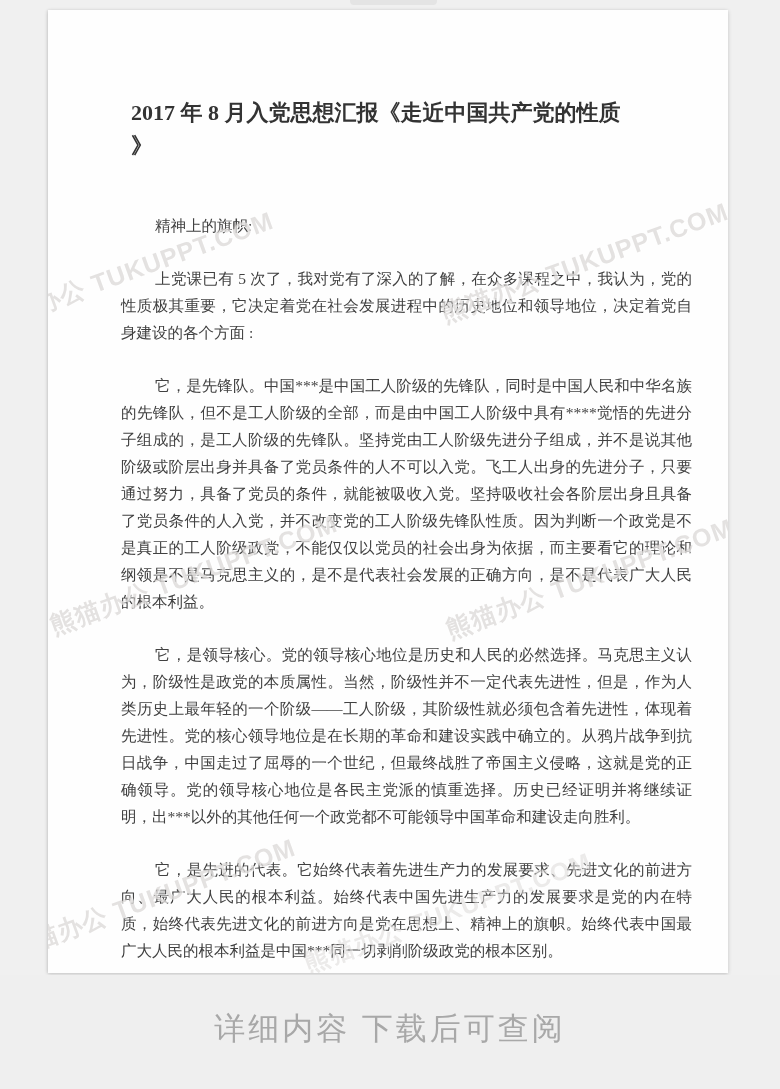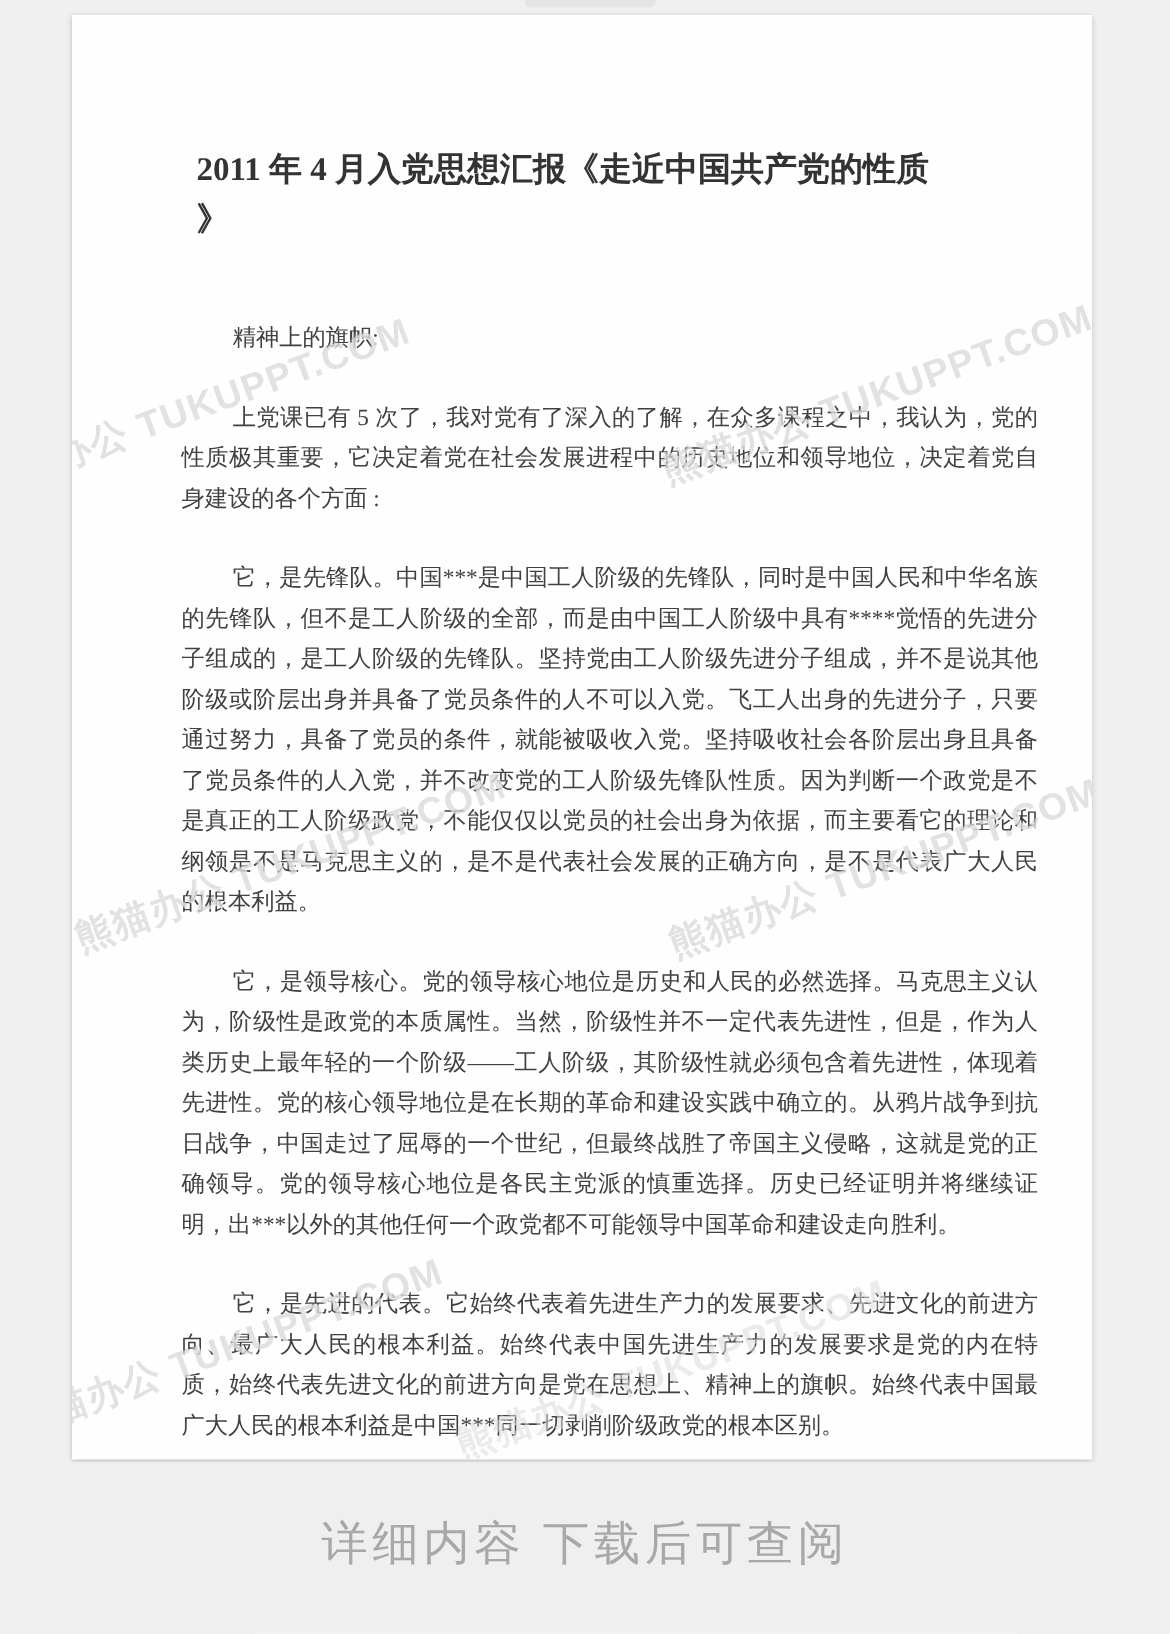--- a/index.html
+++ b/index.html
@@ -99,21 +99,21 @@
 
   <div class="doc-page">
 
     <span class="wm wm1">熊猫办公 TUKUPPT.COM</span>
     <span class="wm wm2">熊猫办公 TUKUPPT.COM</span>
     <span class="wm wm3">熊猫办公 TUKUPPT.COM</span>
     <span class="wm wm4">熊猫办公 TUKUPPT.COM</span>
     <span class="wm wm5">熊猫办公 TUKUPPT.COM</span>
     <span class="wm wm6">熊猫办公 TUKUPPT.COM</span>
 
-    <h1 class="doc-title">2011 年 4 月入党思想汇报《走近中国共产党的性质》</h1>
+    <h1 class="doc-title">2017 年 8 月入党思想汇报《走近中国共产党的性质》</h1>
 
     <div class="doc-body">
       <p>精神上的旗帜:</p>
       <p>上党课已有 5 次了，我对党有了深入的了解，在众多课程之中，我认为，党的性质极其重要，它决定着党在社会发展进程中的历史地位和领导地位，决定着党自身建设的各个方面 :</p>
       <p>它，是先锋队。中国***是中国工人阶级的先锋队，同时是中国人民和中华名族的先锋队，但不是工人阶级的全部，而是由中国工人阶级中具有****觉悟的先进分子组成的，是工人阶级的先锋队。坚持党由工人阶级先进分子组成，并不是说其他阶级或阶层出身并具备了党员条件的人不可以入党。飞工人出身的先进分子，只要通过努力，具备了党员的条件，就能被吸收入党。坚持吸收社会各阶层出身且具备了党员条件的人入党，并不改变党的工人阶级先锋队性质。因为判断一个政党是不是真正的工人阶级政党，不能仅仅以党员的社会出身为依据，而主要看它的理论和纲领是不是马克思主义的，是不是代表社会发展的正确方向，是不是代表广大人民的根本利益。</p>
       <p>它，是领导核心。党的领导核心地位是历史和人民的必然选择。马克思主义认为，阶级性是政党的本质属性。当然，阶级性并不一定代表先进性，但是，作为人类历史上最年轻的一个阶级——工人阶级，其阶级性就必须包含着先进性，体现着先进性。党的核心领导地位是在长期的革命和建设实践中确立的。从鸦片战争到抗日战争，中国走过了屈辱的一个世纪，但最终战胜了帝国主义侵略，这就是党的正确领导。党的领导核心地位是各民主党派的慎重选择。历史已经证明并将继续证明，出***以外的其他任何一个政党都不可能领导中国革命和建设走向胜利。</p>
       <p>它，是先进的代表。它始终代表着先进生产力的发展要求、先进文化的前进方向、最广大人民的根本利益。始终代表中国先进生产力的发展要求是党的内在特质，始终代表先进文化的前进方向是党在思想上、精神上的旗帜。始终代表中国最广大人民的根本利益是中国***同一切剥削阶级政党的根本区别。</p>
     </div>
 
   </div>

